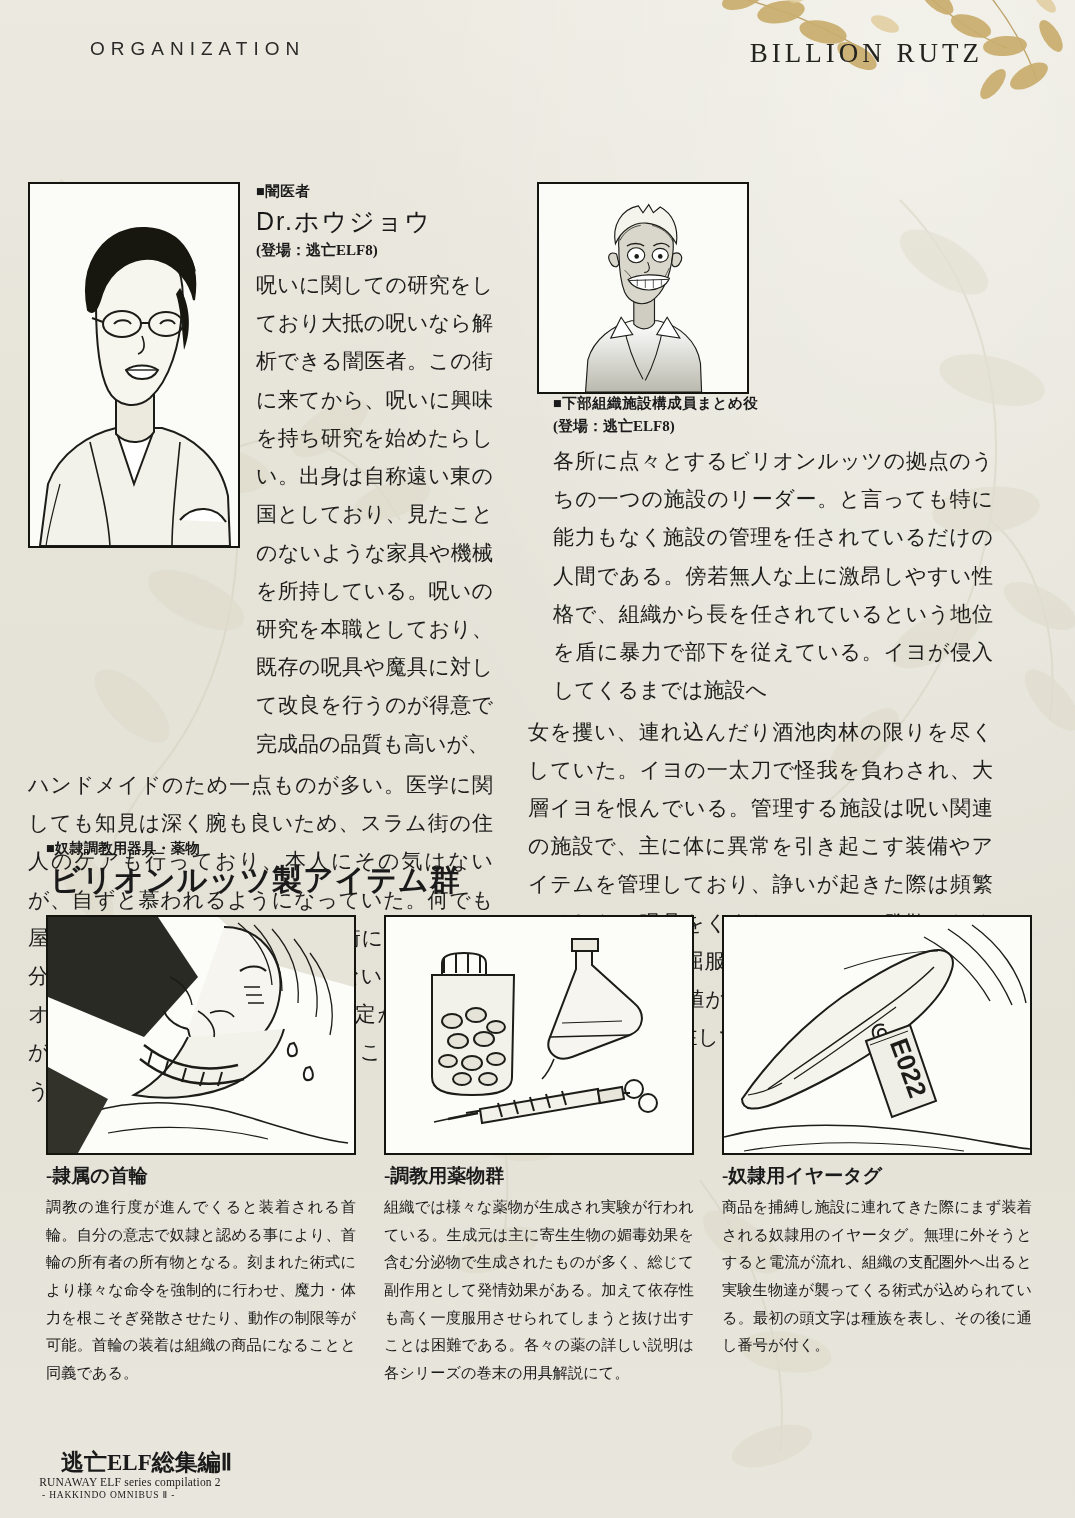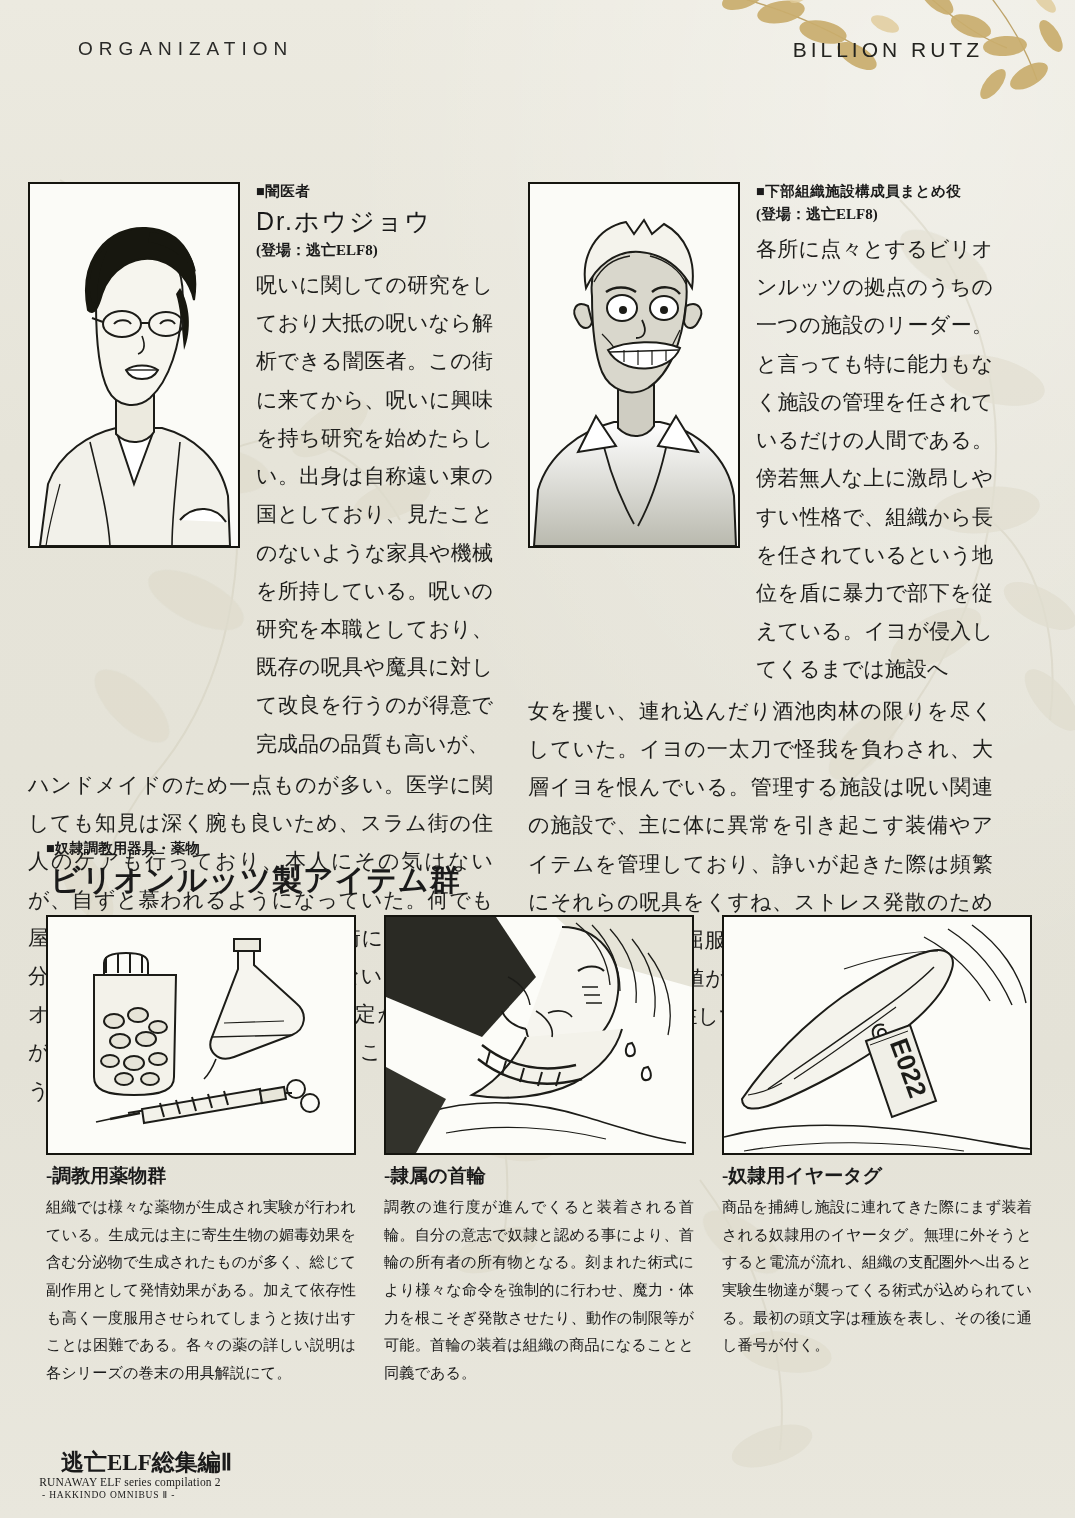--- a/index.html
+++ b/index.html
@@ -28,41 +28,41 @@
     position: absolute;
     inset: 0;
     pointer-events: none;
     opacity: 0.5;
   }
   .bg-leaves svg { width: 100%; height: 100%; display: block; }
 
   
   .header {
     position: absolute;
-    top: 0; left: 0; right: 0;
+    top: 0; left: 12px; right: 0;
     height: 104px;
     padding-left: 36px;
   }
   .header-left {
     position: absolute;
     left: 78px;
     top: 38px;
     font-size: 19px;
     letter-spacing: 6px;
     color: #2a2a28;
     font-family: "Liberation Sans", sans-serif;
   }
   .header-right {
     position: absolute;
     right: 92px;
     top: 38px;
-    font-size: 21px;
+    font-size: 27px;
     letter-spacing: 4px;
     color: #23231f;
-    font-family: Liberation Sans, sans-serif;
+    font-family: Liberation Serif, serif;
     font-weight: 400;
   }
   .header-deco {
     position: absolute;
     right: 0;
     top: -16px;
     width: 390px;
     height: 130px;
     pointer-events: none;
   }
@@ -128,21 +128,21 @@
   .char-desc-top, .char-desc-bottom {
     font-size: 21px;
     line-height: 1.82;
     text-align: justify;
     font-family: "Liberation Sans", sans-serif;
     color: #1d1d1b;
   }
   .char-desc-bottom {
     margin-top: 3px;
   }
-  .char-right .char-head { flex-direction: row; }
+  .char-right .char-head { flex-direction: column; margin-left: 9px; }
   .char-right .char-portrait { order: 0; }
   .char-right .char-text-top { order: 1; }
 
   
   .items-section {
     position: absolute;
     left: 46px;
     top: 735px;
     width: 990px;
   }
@@ -403,20 +403,66 @@
     <div class="items-section">
       <div class="items-role">■奴隷調教用器具・薬物</div>
       <div class="items-title">ビリオンルッツ製アイテム群</div>
 
       <div class="items-row">
 
         <div class="item">
           <div class="item-img">
             <svg viewBox="0 0 306 236" xmlns="http://www.w3.org/2000/svg">
               <rect width="306" height="236" fill="#fcfcf8"></rect>
+
+              <path d="M0 0 L110 0 L150 60 L96 120 L0 80 Z" fill="#2a2a24"></path>
+              <path d="M170 0 L306 0 L306 70 L220 46 Z" fill="#e6e4d8"></path>
+              <g stroke="#1c1c18" stroke-width="2" fill="none">
+
+                <path d="M176 10 C 212 10, 236 40, 232 76 C 228 112, 204 134, 176 138 C 156 140, 142 128, 140 112" fill="#f6f5ef"></path>
+                <path d="M140 112 C 130 110, 120 104, 116 94"></path>
+
+                <path d="M190 6 C 210 22, 222 44, 224 68" stroke-width="1.3"></path>
+                <path d="M206 8 C 224 26, 234 50, 234 74" stroke-width="1.3"></path>
+                <path d="M224 12 C 244 34, 252 60, 250 86" stroke-width="1.3"></path>
+                <path d="M246 22 C 266 46, 272 74, 268 100" stroke-width="1.3"></path>
+                <path d="M262 36 C 282 62, 288 92, 282 118" stroke-width="1.3"></path>
+
+                <path d="M196 70 L212 70 M198 78 L214 78 M200 86 L216 86" stroke-width="1.4"></path>
+
+                <path d="M162 96 C 172 92, 182 94, 186 100" stroke-width="1.6"></path>
+
+                <path d="M192 54 C 200 48, 212 48, 218 54" stroke-width="2.2"></path>
+
+                <path d="M140 120 C 128 144, 112 164, 86 178 C 120 184, 160 180, 188 166 C 214 152, 230 134, 236 112" fill="#f3f2ea"></path>
+
+                <path d="M96 128 C 124 150, 156 156, 190 148" stroke-width="2.4"></path>
+                <path d="M92 142 C 122 166, 158 172, 196 162" stroke-width="2.4"></path>
+                <path d="M104 134 L100 148 M120 144 L116 158 M138 151 L134 165 M156 155 L152 169 M174 155 L170 169"></path>
+
+                <path d="M150 94 C 160 100, 168 110, 166 120" stroke-width="1.6"></path>
+                <path d="M122 60 C 134 66, 142 76, 144 88" stroke-width="1.4"></path>
+
+                <path d="M246 126 C 250 132, 250 138, 245 139 C 240 140, 238 134, 242 127 Z" fill="#ffffff"></path>
+                <path d="M262 150 C 266 156, 266 162, 261 163 C 256 164, 254 158, 258 151 Z" fill="#ffffff"></path>
+
+                <path d="M40 196 C 90 180, 150 184, 200 200 C 240 212, 270 222, 300 226" stroke-width="1.6"></path>
+                <path d="M60 216 C 110 206, 170 210, 220 222" stroke-width="1.2"></path>
+              </g>
+              <path d="M0 150 L60 182 L30 236 L0 236 Z" fill="#32322b"></path>
+            </svg>
+          </div>
+          <div class="item-name">-隷属の首輪</div>
+          <div class="item-desc">調教の進行度が進んでくると装着される首輪。自分の意志で奴隷と認める事により、首輪の所有者の所有物となる。刻まれた術式により様々な命令を強制的に行わせ、魔力・体力を根こそぎ発散させたり、動作の制限等が可能。首輪の装着は組織の商品になることと同義である。</div>
+        </div>
+
+        <div class="item">
+          <div class="item-img">
+            <svg viewBox="0 0 306 236" xmlns="http://www.w3.org/2000/svg">
+              <rect width="306" height="236" fill="#fcfcf8"></rect>
               <g stroke="#1c1c18" stroke-width="2" fill="none">
 
                 <path d="M56 58 L56 46 C 56 40, 62 36, 78 36 C 94 36, 100 40, 100 46 L100 58"></path>
                 <path d="M46 58 L128 58 L126 160 C 126 172, 116 178, 86 178 C 56 178, 46 172, 46 160 Z" fill="#f3f2ea"></path>
                 <path d="M46 58 L128 58"></path>
                 <g fill="#e6e4d8">
                   <ellipse cx="66" cy="104" rx="10" ry="7"></ellipse>
                   <ellipse cx="90" cy="98" rx="10" ry="7"></ellipse>
                   <ellipse cx="110" cy="110" rx="9" ry="6"></ellipse>
                   <ellipse cx="72" cy="124" rx="10" ry="7"></ellipse>
@@ -450,66 +496,20 @@
             </svg>
           </div>
           <div class="item-name">-調教用薬物群</div>
           <div class="item-desc">組織では様々な薬物が生成され実験が行われている。生成元は主に寄生生物の媚毒効果を含む分泌物で生成されたものが多く、総じて副作用として発情効果がある。加えて依存性も高く一度服用させられてしまうと抜け出すことは困難である。各々の薬の詳しい説明は各シリーズの巻末の用具解説にて。</div>
         </div>
 
         <div class="item">
           <div class="item-img">
             <svg viewBox="0 0 306 236" xmlns="http://www.w3.org/2000/svg">
               <rect width="306" height="236" fill="#fcfcf8"></rect>
-
-              <path d="M0 0 L110 0 L150 60 L96 120 L0 80 Z" fill="#2a2a24"></path>
-              <path d="M170 0 L306 0 L306 70 L220 46 Z" fill="#e6e4d8"></path>
-              <g stroke="#1c1c18" stroke-width="2" fill="none">
-
-                <path d="M176 10 C 212 10, 236 40, 232 76 C 228 112, 204 134, 176 138 C 156 140, 142 128, 140 112" fill="#f6f5ef"></path>
-                <path d="M140 112 C 130 110, 120 104, 116 94"></path>
-
-                <path d="M190 6 C 210 22, 222 44, 224 68" stroke-width="1.3"></path>
-                <path d="M206 8 C 224 26, 234 50, 234 74" stroke-width="1.3"></path>
-                <path d="M224 12 C 244 34, 252 60, 250 86" stroke-width="1.3"></path>
-                <path d="M246 22 C 266 46, 272 74, 268 100" stroke-width="1.3"></path>
-                <path d="M262 36 C 282 62, 288 92, 282 118" stroke-width="1.3"></path>
-
-                <path d="M196 70 L212 70 M198 78 L214 78 M200 86 L216 86" stroke-width="1.4"></path>
-
-                <path d="M162 96 C 172 92, 182 94, 186 100" stroke-width="1.6"></path>
-
-                <path d="M192 54 C 200 48, 212 48, 218 54" stroke-width="2.2"></path>
-
-                <path d="M140 120 C 128 144, 112 164, 86 178 C 120 184, 160 180, 188 166 C 214 152, 230 134, 236 112" fill="#f3f2ea"></path>
-
-                <path d="M96 128 C 124 150, 156 156, 190 148" stroke-width="2.4"></path>
-                <path d="M92 142 C 122 166, 158 172, 196 162" stroke-width="2.4"></path>
-                <path d="M104 134 L100 148 M120 144 L116 158 M138 151 L134 165 M156 155 L152 169 M174 155 L170 169"></path>
-
-                <path d="M150 94 C 160 100, 168 110, 166 120" stroke-width="1.6"></path>
-                <path d="M122 60 C 134 66, 142 76, 144 88" stroke-width="1.4"></path>
-
-                <path d="M246 126 C 250 132, 250 138, 245 139 C 240 140, 238 134, 242 127 Z" fill="#ffffff"></path>
-                <path d="M262 150 C 266 156, 266 162, 261 163 C 256 164, 254 158, 258 151 Z" fill="#ffffff"></path>
-
-                <path d="M40 196 C 90 180, 150 184, 200 200 C 240 212, 270 222, 300 226" stroke-width="1.6"></path>
-                <path d="M60 216 C 110 206, 170 210, 220 222" stroke-width="1.2"></path>
-              </g>
-              <path d="M0 150 L60 182 L30 236 L0 236 Z" fill="#32322b"></path>
-            </svg>
-          </div>
-          <div class="item-name">-隷属の首輪</div>
-          <div class="item-desc">調教の進行度が進んでくると装着される首輪。自分の意志で奴隷と認める事により、首輪の所有者の所有物となる。刻まれた術式により様々な命令を強制的に行わせ、魔力・体力を根こそぎ発散させたり、動作の制限等が可能。首輪の装着は組織の商品になることと同義である。</div>
-        </div>
-
-        <div class="item">
-          <div class="item-img">
-            <svg viewBox="0 0 306 236" xmlns="http://www.w3.org/2000/svg">
-              <rect width="306" height="236" fill="#fcfcf8"></rect>
               <g stroke="#1c1c18" stroke-width="2" fill="none">
 
                 <path d="M18 182 C 40 150, 74 112, 118 80 C 150 58, 182 40, 206 34 C 222 30, 232 38, 228 52 C 222 74, 200 98, 170 120 C 132 148, 86 172, 52 186 C 32 194, 18 194, 18 182 Z" fill="#f4f3ec"></path>
                 <path d="M44 172 C 76 150, 116 122, 150 98 C 176 80, 198 62, 210 50" stroke-width="1.5"></path>
                 <path d="M70 162 C 104 140, 142 112, 172 90" stroke-width="1.2"></path>
 
                 <path d="M24 178 C 36 176, 48 172, 58 166" stroke-width="1.2"></path>
 
                 <circle cx="158" cy="116" r="4" fill="#ffffff"></circle>
 

